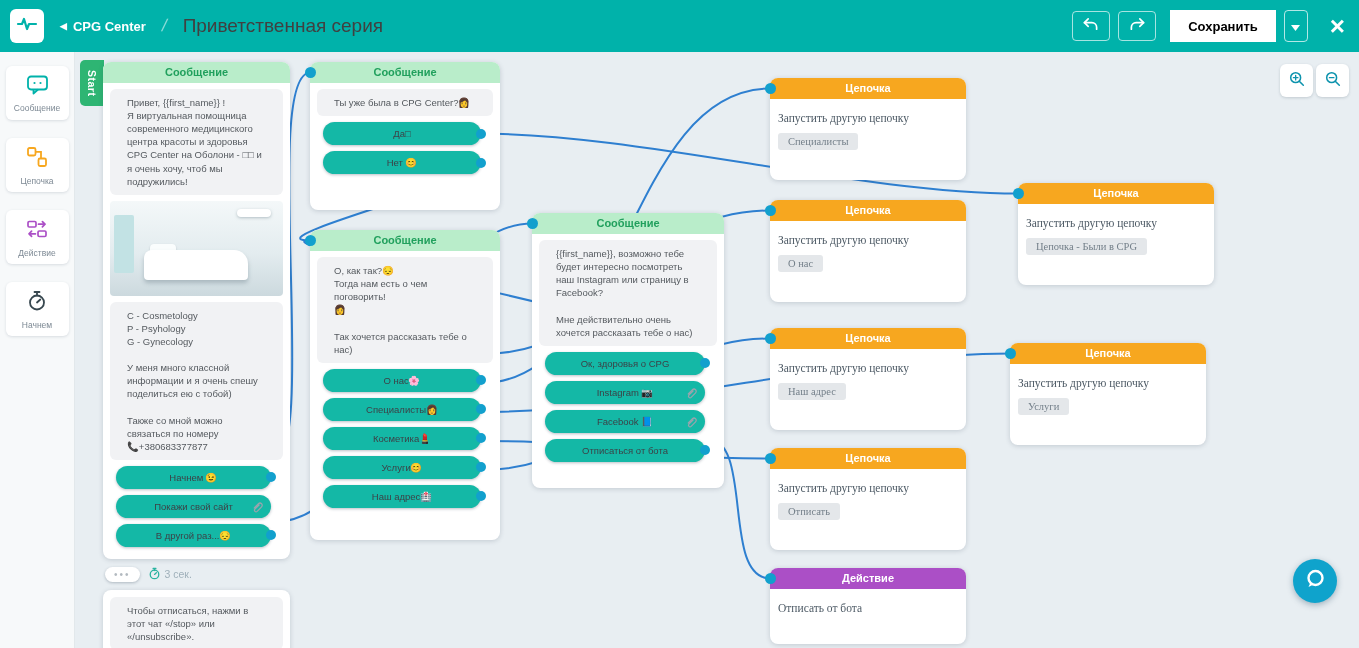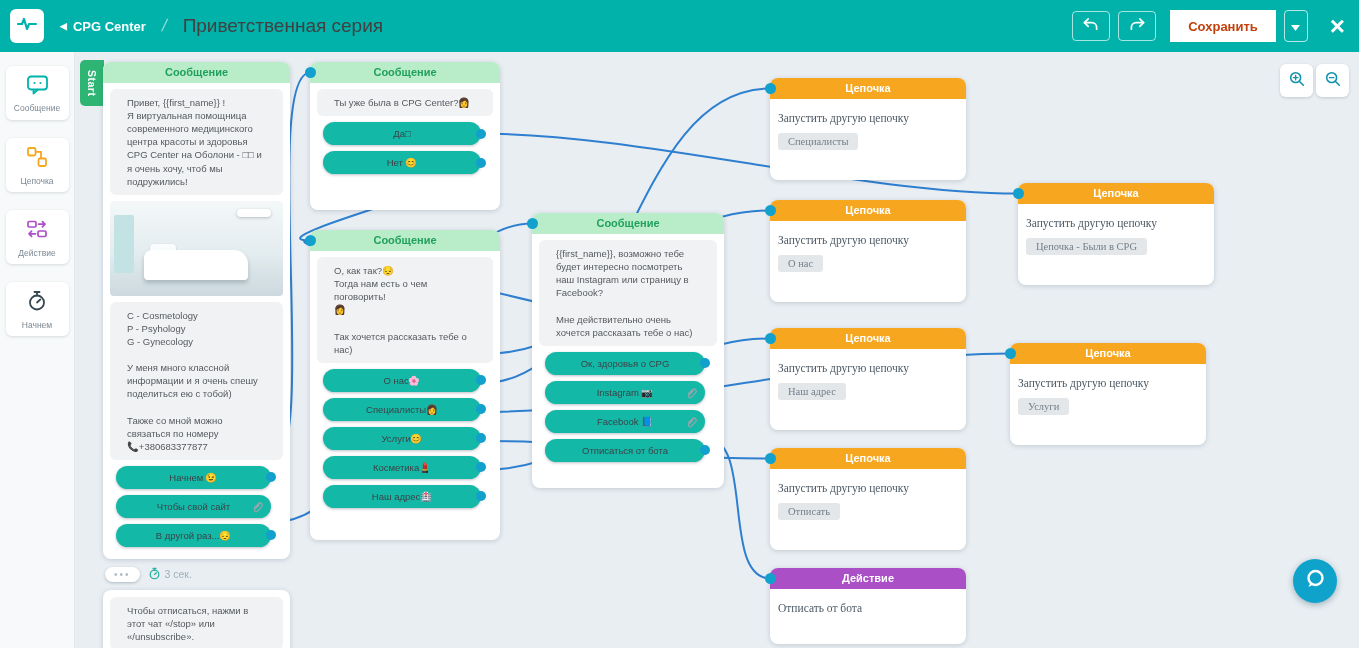--- a/index.html
+++ b/index.html
@@ -7,21 +7,21 @@
 
   
   .topbar { position:absolute; top:0; left:0; right:0; height:52px; background:#00b2aa; display:flex; align-items:center; padding:0 14px 0 10px; z-index:30; }
   .logo-box { width:34px; height:34px; background:#fff; border-radius:6px; display:flex; align-items:center; justify-content:center; flex:0 0 auto; }
   .tb-back { display:flex; align-items:center; gap:6px; margin-left:16px; color:#fff; font-size:13px; font-weight:bold; cursor:pointer; }
   .tb-back .tri { font-size:9px; line-height:1; }
   .tb-sep { color:rgba(255,255,255,.55); font-size:17px; margin:0 16px; transform:skewX(-12deg); }
   .tb-crumb { color:#404040; font-size:19px; }
   .tb-right { margin-left:auto; display:flex; align-items:center; gap:8px; }
   .tb-iconbtn { width:38px; height:30px; border:1px solid rgba(255,255,255,.65); border-radius:4px; display:flex; align-items:center; justify-content:center; cursor:pointer; }
-  .tb-save { height:32px; padding:0 18px; background:#fff; color:#c2410c; border-radius:0; font-size:13px; font-weight:bold; display:flex; align-items:center; cursor:pointer; margin-left:6px; }
+  .tb-save { height:32px; padding:0 18px; background:#fff; color:#000000; border-radius:0; font-size:13px; font-weight:bold; display:flex; align-items:center; cursor:pointer; margin-left:6px; }
   .tb-caret { width:24px; height:32px; border:1px solid rgba(255,255,255,.7); border-radius:4px; display:flex; align-items:center; justify-content:center; cursor:pointer; }
   .tb-close { color:#fff; font-size:26px; font-weight:bold; margin-left:14px; cursor:pointer; line-height:1; }
 
   
   .sidebar { position:absolute; top:52px; left:0; width:75px; bottom:0; background:#f7f9fa; border-right:1px solid #e2e8eb; z-index:20; display:flex; flex-direction:column; align-items:center; padding-top:14px; gap:18px; }
   .side-item { width:63px; height:54px; background:#fff; border-radius:6px; box-shadow:0 1px 3px rgba(40,60,80,.15); display:flex; flex-direction:column; align-items:center; justify-content:center; gap:3px; cursor:grab; }
   .side-label { font-size:8.5px; color:#7d8994; }
 
   
   .canvas { position:absolute; top:52px; left:0; right:0; bottom:0; background:#e8eef2; overflow:hidden; z-index:1; }
@@ -147,21 +147,21 @@
 
 У меня много классной информации и я очень спешу поделиться ею с тобой)
 
 Также со мной можно связаться по номеру
 📞+380683377877</div>
       <div class="qr-btn">
         <span>Начнем 😉</span>
         <span class="port-out"></span>
       </div>
       <div class="qr-btn">
-        <span>Чтобы свой сайт</span>
+        <span>Покажи свой сайт</span>
         <span class="clip">
           <svg width="13" height="13" viewBox="0 0 14 14">
               <path d="M3.5 7.5 L8 3 a2.4 2.4 0 0 1 3.4 3.4 L6.6 11.2 a1.7 1.7 0 0 1 -2.4 -2.4 L8.7 4.3" fill="none" stroke="#9aa4ad" stroke-width="1.3" stroke-linecap="round"></path>
             </svg>
         </span>
       </div>
       <div class="qr-btn">
         <span>В другой раз...😔</span>
         <span class="port-out"></span>
       </div>
@@ -207,25 +207,25 @@
 Так хочется рассказать тебе о нас)</div>
     <div class="qr-btn">
       <span>О нас🌸</span>
       <span class="port-out"></span>
     </div>
     <div class="qr-btn">
       <span>Специалисты👩</span>
       <span class="port-out"></span>
     </div>
     <div class="qr-btn">
+      <span>Косметика💄</span>
+      <span class="port-out"></span>
+    </div>
+    <div class="qr-btn">
       <span>Услуги😊</span>
-      <span class="port-out"></span>
-    </div>
-    <div class="qr-btn">
-      <span>Косметика💄</span>
       <span class="port-out"></span>
     </div>
     <div class="qr-btn">
       <span>Наш адрес🏥</span>
       <span class="port-out"></span>
     </div>
   </div>
 
   <div class="card" style="left:532px; top:161px; width:192px; padding-bottom:20px;">
     <span class="port-in"></span>

